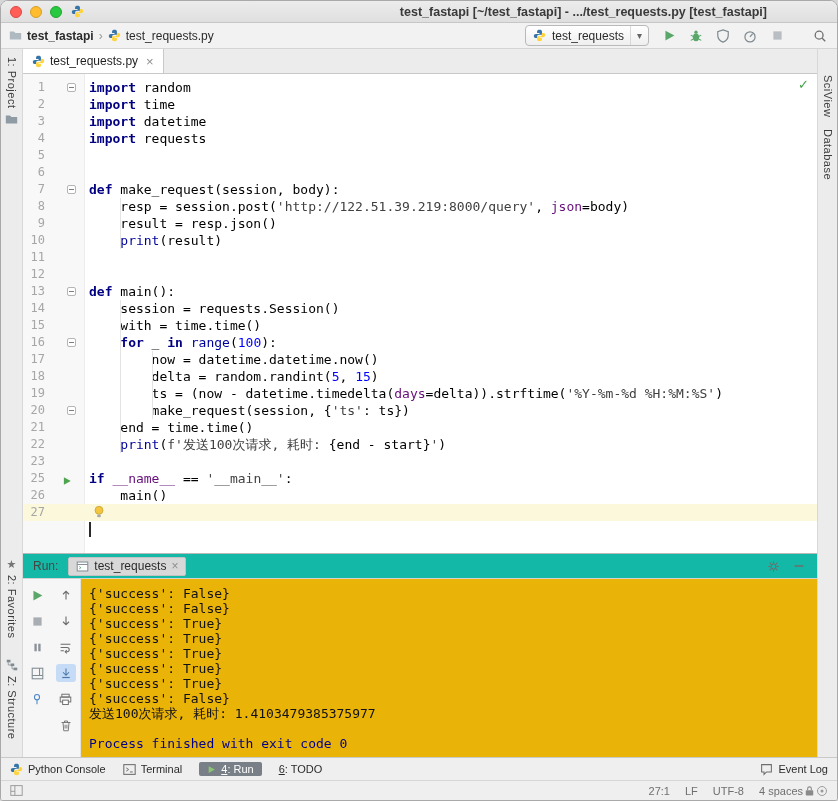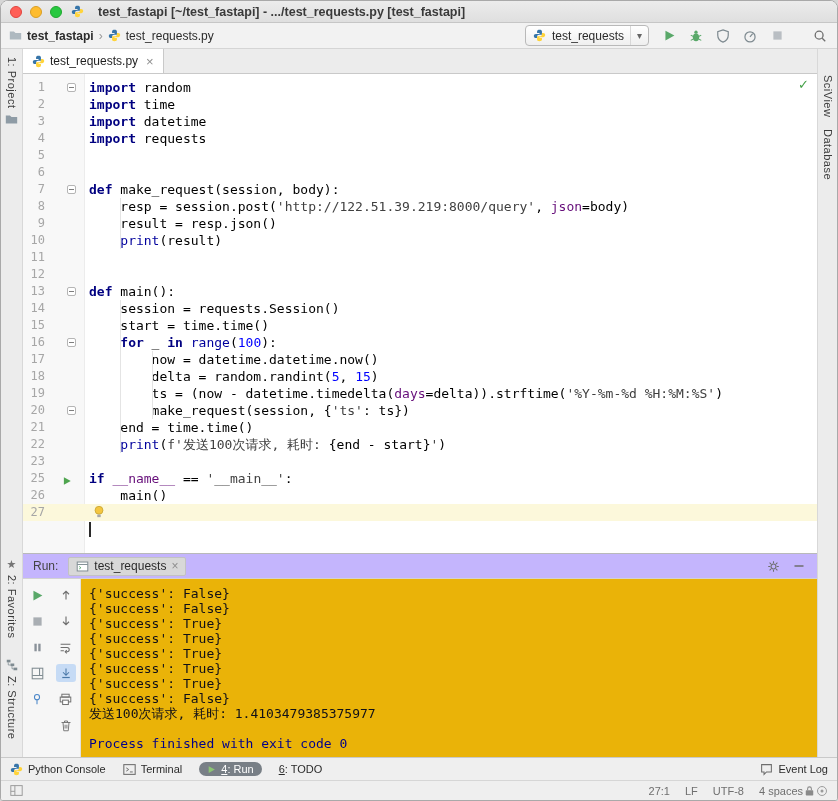--- a/index.html
+++ b/index.html
@@ -6,21 +6,21 @@
   body{margin:0;background:#D6D6D6;font-family:"Liberation Sans",sans-serif}
   .window{width:838px;height:801px;display:flex;flex-direction:column;background:#fff;border:1px solid #A9A9A9;border-radius:8px 8px 3px 3px;overflow:hidden}
   .ic{display:inline-flex;align-items:center;justify-content:center;line-height:0}
   
   .titlebar{flex:0 0 22px;background:linear-gradient(#ECECEC,#DFDFDF);border-bottom:1px solid #C6C6C6;position:relative;display:flex;align-items:center}
   .traffic{display:flex;gap:8px;margin-left:9px;z-index:2}
   .tl{width:12px;height:12px;border-radius:50%;display:inline-block}
   .tl-close{background:#FF5F57;border:1px solid #E0443E}
   .tl-min{background:#FEBC2E;border:1px solid #D89E24}
   .tl-max{background:#28C840;border:1px solid #1FA72F}
-  .title{position:absolute;left:70px;right:70px;display:flex;justify-content:flex-start;align-items:center;gap:14px;font-size:12.5px;font-weight:bold;color:#3A3A3A;white-space:nowrap;overflow:hidden}
+  .title{position:absolute;left:70px;right:70px;display:flex;justify-content:space-between;align-items:center;gap:5px;font-size:12.5px;font-weight:bold;color:#3A3A3A;white-space:nowrap;overflow:hidden}
   
   .navbar{flex:0 0 26px;background:#F2F2F2;border-bottom:1px solid #D5D5D5;display:flex;align-items:center;padding:0 8px;font-size:12px;color:#2B2B2B}
   .crumb{display:flex;align-items:center;gap:5px}
   .crumb-project{font-weight:bold}
   .crumb-sep{color:#9A9A9A;margin:0 5px}
   .runconfig{margin-left:auto;height:21px;display:flex;align-items:center;gap:6px;background:linear-gradient(#FFFFFF,#EFEFEF);border:1px solid #B9B9B9;border-radius:4px;padding:0 0 0 7px}
   .runconfig .arrow{color:#666;font-size:10px;border-left:1px solid #D8D8D8;padding:0 6px;height:100%;display:flex;align-items:center}
   .nav-actions{display:flex;align-items:center;gap:9px;margin-left:11px}
   .nav-icon{width:18px;height:18px;display:flex;align-items:center;justify-content:center}
   .nav-icon.gap{margin-left:16px}
@@ -56,37 +56,37 @@
   .tk-bi{color:#00009C}
   .tk-kwa{color:#660E7A}
   .tk-du{color:#660E7A}
   .tk-pl{color:#000}
   .guide{position:absolute;width:1px;background:#E4E4E4;z-index:2}
   .bulb{position:absolute;left:70px;z-index:3}
   .caret{position:absolute;width:2px;height:15px;background:#2A2A2A;z-index:3}
   .inspect-ok{position:absolute;right:8px;top:3px;color:#43A047;font-weight:bold;font-size:13px;z-index:3;font-family:"DejaVu Sans",sans-serif}
   
   .runpanel{flex:0 0 204px;display:flex;flex-direction:column;border-top:1px solid #B9B9B9}
-  .runheader{flex:0 0 25px;background:#c4b5fd;border-bottom:1px solid #D2D2D2;display:flex;align-items:center;font-size:12px;color:#2B2B2B}
+  .runheader{flex:0 0 25px;background:#14b8a6;border-bottom:1px solid #D2D2D2;display:flex;align-items:center;font-size:12px;color:#2B2B2B}
   .rlabel{margin-left:10px;color:#444}
   .runtab{margin-left:10px;height:19px;background:#D8D8D8;border:1px solid #C2C2C2;border-radius:2px;display:flex;align-items:center;gap:5px;padding:0 7px}
   .runtab .close{color:#8E8E8E}
   .rh-actions{margin-left:auto;display:flex;gap:13px;margin-right:12px;align-items:center}
   .runbody{flex:1;display:flex;min-height:0}
   .runtools{flex:0 0 58px;width:58px;background:#F6F6F6;border-right:1px solid #E2E2E2;display:flex}
   .tcol{width:29px;display:flex;flex-direction:column;align-items:center;padding-top:7px;gap:8px}
   .tool-btn{width:20px;height:18px;display:flex;align-items:center;justify-content:center;border-radius:3px}
   .tool-btn.sel{background:#C6DBF5}
   .console{flex:1;background:#eab308;overflow:hidden;padding:7px 0 0 8px;font-family:"DejaVu Sans Mono",monospace;font-size:13px}
   .con-line{height:15px;line-height:15px;white-space:pre;color:#101018}
   .con-system{color:#00008B}
   
   .toolbuttons{flex:0 0 23px;background:#EFEFEF;border-top:1px solid #C9C9C9;display:flex;align-items:center;font-size:11px;color:#2B2B2B;padding:0 9px;gap:17px}
   .twb{display:flex;align-items:center;gap:5px}
-  .twb-sel{background:#787F86;color:#FFF;border-radius:7px;padding:1px 8px}
+  .twb-sel{background:#787F86;color:#FFF;border-radius:2px;padding:1px 8px}
   .mn{text-decoration:underline}
   .tb-right{margin-left:auto;display:flex;align-items:center;gap:5px}
   .statusbar{flex:0 0 20px;background:#EFEFEF;border-top:1px solid #D6D6D6;display:flex;align-items:center;padding:0 9px;font-size:11px;color:#6F6F6F}
   .status-right{margin-left:auto;display:flex;align-items:flex-start;gap:1px}
 </style>
 </head>
 <body>
 
 <div class="window">
 
@@ -305,21 +305,21 @@
               <span class="ltext"><span class="tk-kw">def</span><span class="tk-pl"> main():</span></span>
             </div>
             <div class="eline">
               <span class="ln">14</span>
               <span class="foldcol"></span>
               <span class="ltext"><span class="tk-pl">    session = requests.Session()</span></span>
             </div>
             <div class="eline">
               <span class="ln">15</span>
               <span class="foldcol"></span>
-              <span class="ltext"><span class="tk-pl">    start = time.time()</span></span>
+              <span class="ltext"><span class="tk-pl">    with = time.time()</span></span>
             </div>
             <div class="eline">
               <span class="ln">16</span>
               <span class="foldcol">
                 <span class="foldbox">
                   <span class="foldminus"></span>
                 </span>
               </span>
               <span class="ltext"><span class="tk-pl">    </span><span class="tk-kw">for</span><span class="tk-pl"> _ </span><span class="tk-kw">in</span><span class="tk-pl"> </span><span class="tk-bi">range</span><span class="tk-pl">(</span><span class="tk-nm">100</span><span class="tk-pl">):</span></span>
             </div>

